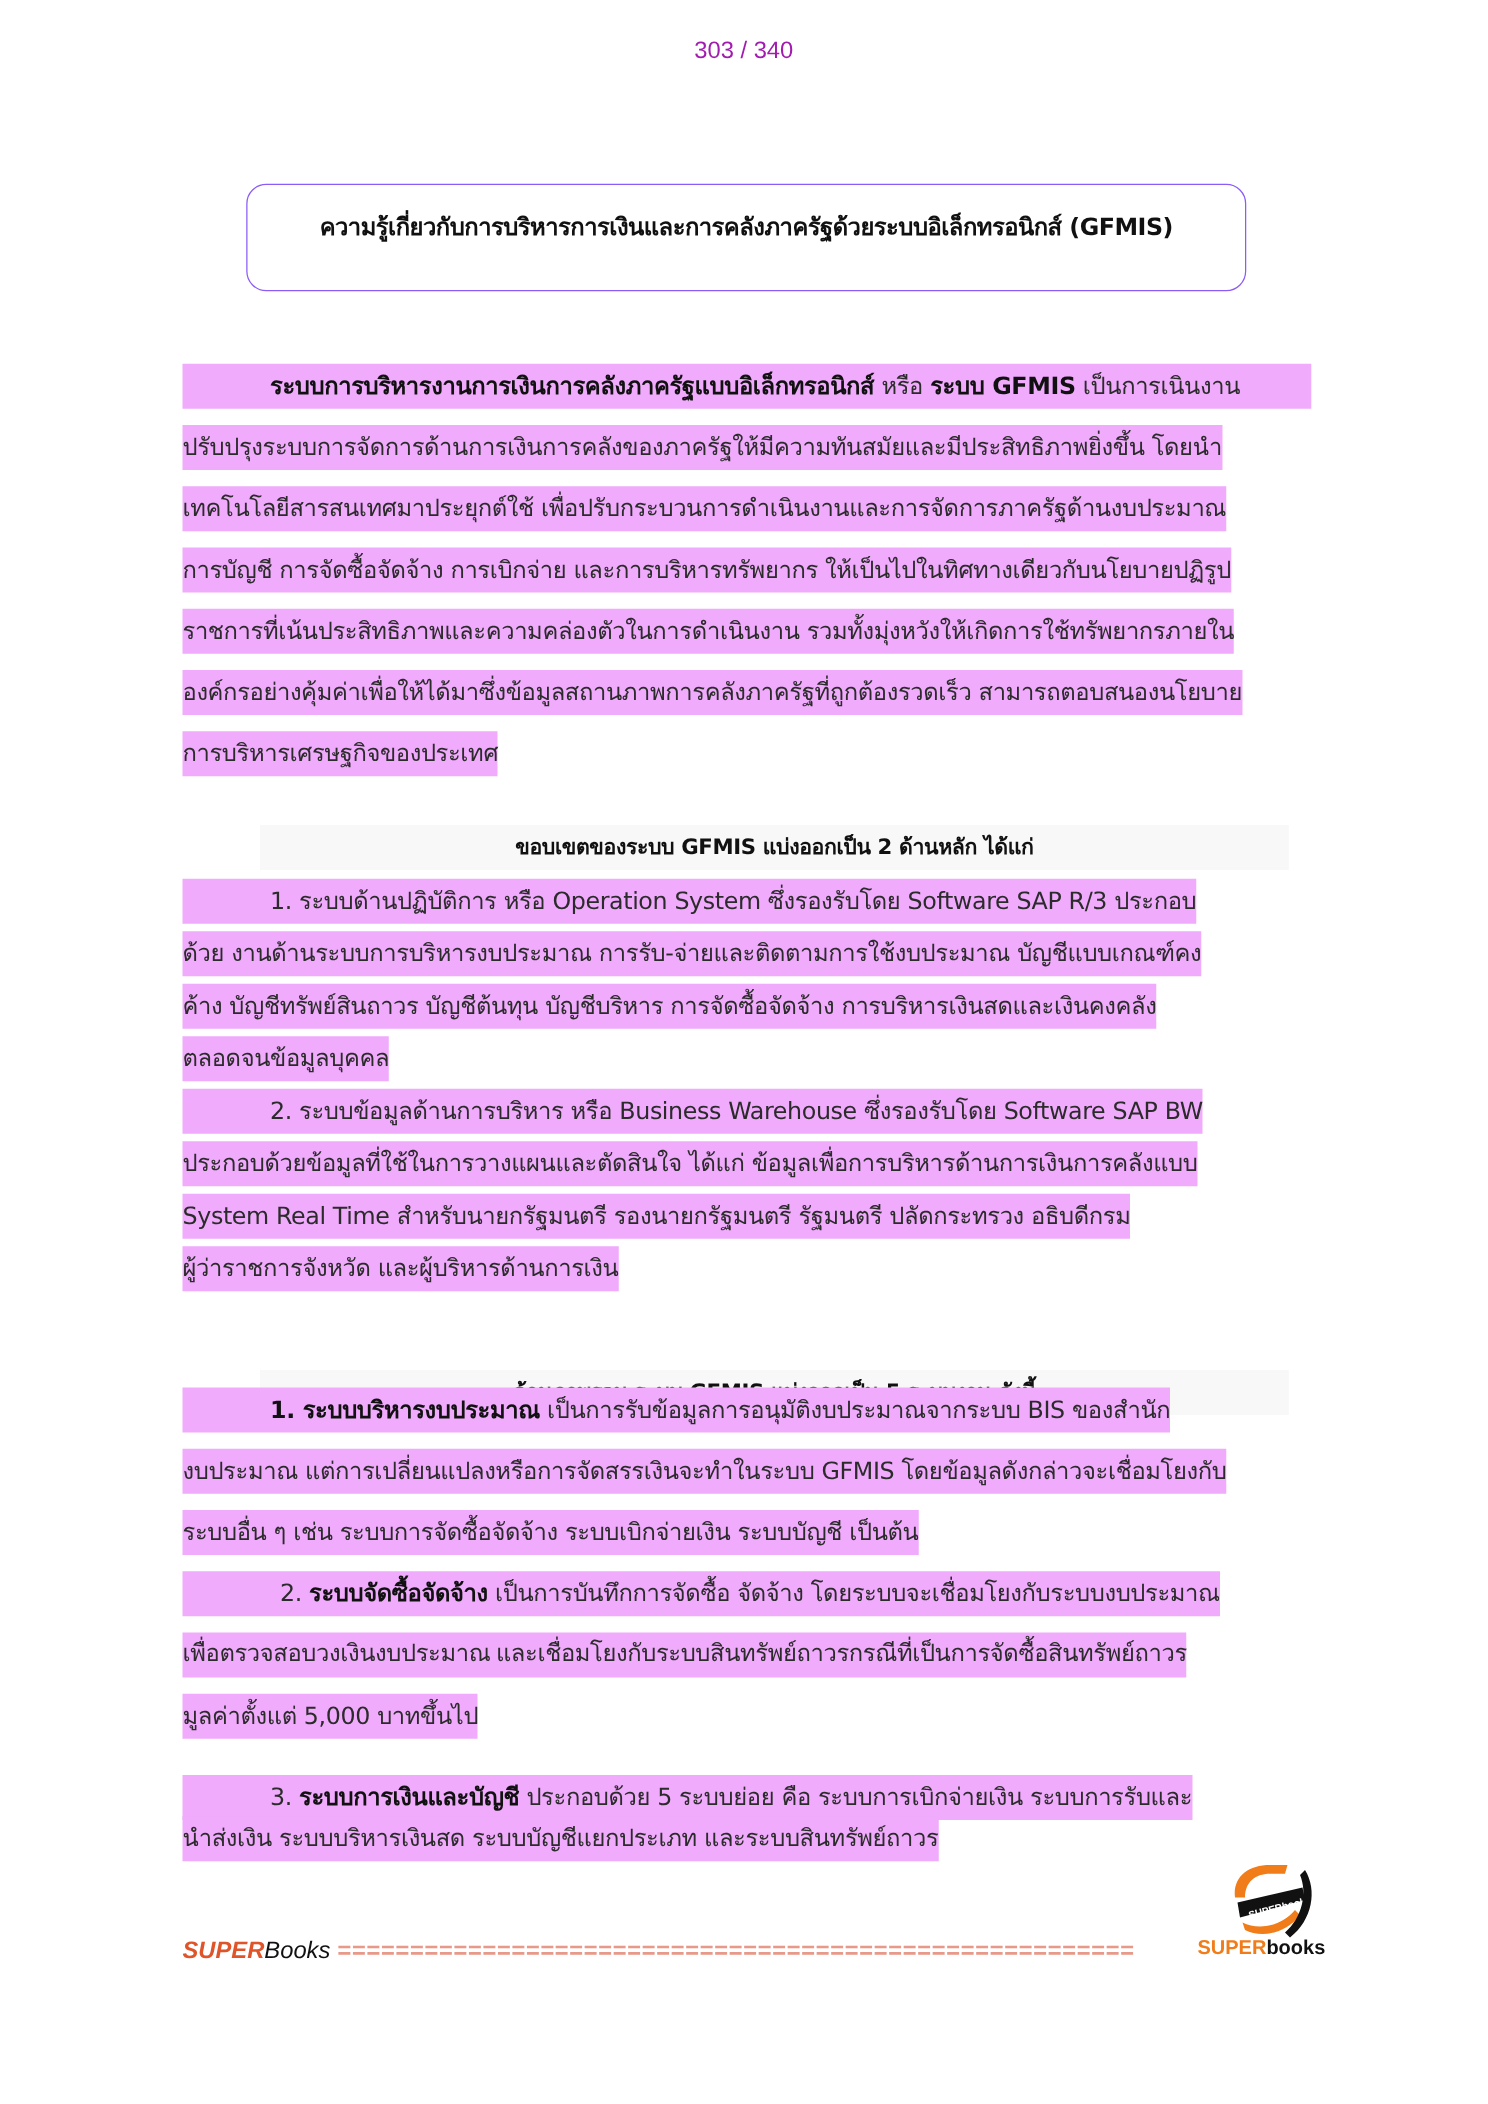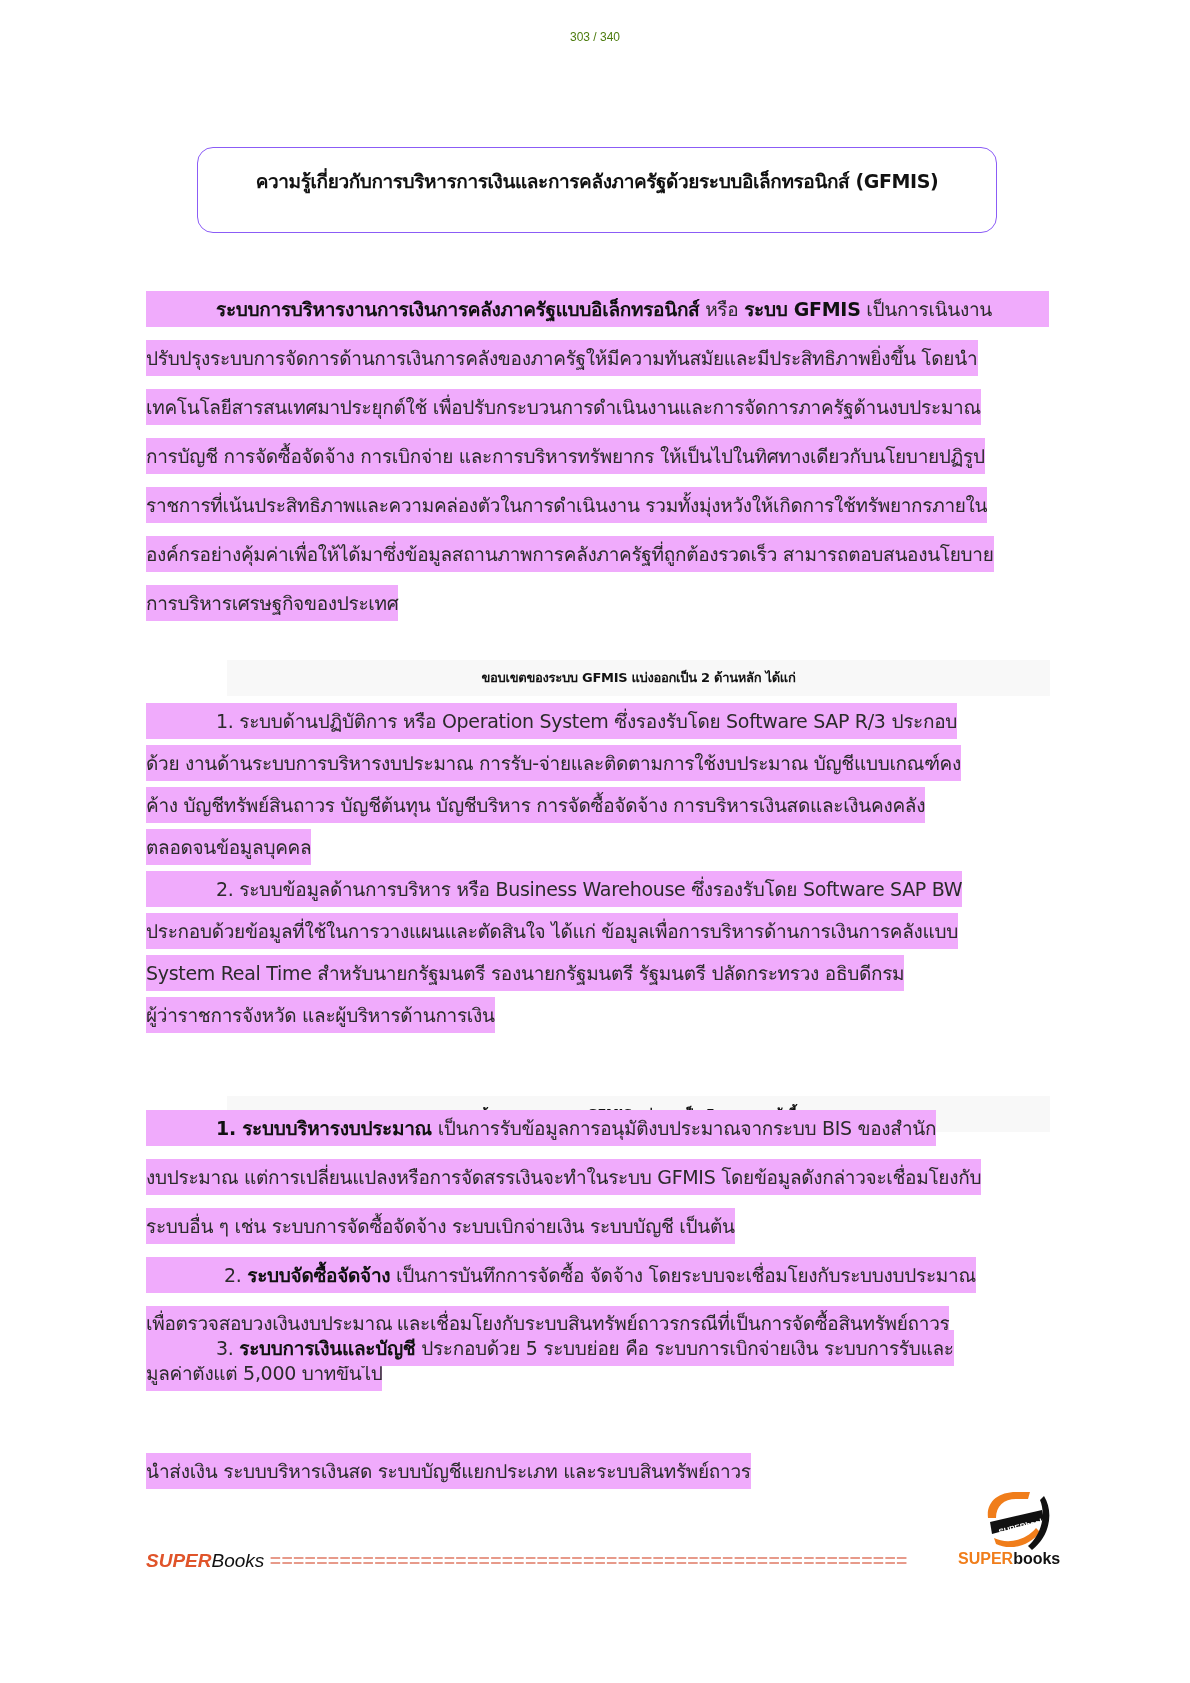--- a/index.html
+++ b/index.html
@@ -2,40 +2,40 @@
 <html><head>
 <meta charset="utf-8">
 <style>
   html, body { margin: 0; padding: 0; background: #ffffff; }
   body {
     width: 1190px; height: 1683px; position: relative; overflow: hidden;
     font-family: "DejaVu Sans", sans-serif; color: #222;
   }
   .page-num {
     position: absolute; top: 30px; left: 0; width: 1190px; text-align: center;
-    font-family: "Liberation Sans", sans-serif; font-size: 12px; color: #4d7c0f;
+    font-family: "Liberation Sans", sans-serif; font-size: 19px; color: #a21caf;
   }
   .title-box {
     position: absolute; left: 197px; top: 147px; width: 800px; height: 86px;
     border: 1px solid #8b5cf6; border-radius: 16px; box-sizing: border-box;
   }
   .title-box .title {
     position: absolute; left: 0; right: 0; top: 18px; text-align: center;
     font-weight: bold; font-size: 19px; color: #111; letter-spacing: -0.4px;
   }
   .line {
     position: absolute; left: 146px; height: 36px; line-height: 36px;
     font-size: 19px; color: #2b2b2b; white-space: nowrap; letter-spacing: -0.3px;
     background: #f0abfc;
   }
   .line b { color: #111; }
   .indent { padding-left: 70px; }
   .heading {
-    position: absolute; left: 227px; width: 823px; height: 36px; line-height: 36px;
-    text-align: center; font-weight: bold; font-size: 13px; color: #111;
+    position: absolute; left: 208px; width: 823px; height: 36px; line-height: 36px;
+    text-align: center; font-weight: bold; font-size: 17px; color: #111;
     background: #f8f8f8; letter-spacing: -0.3px;
   }
   .footer {
     position: absolute; left: 146px; top: 1550px; width: 820px; height: 28px;
     font-family: "Liberation Sans", sans-serif; font-size: 19px; white-space: nowrap; overflow: hidden; font-style: italic;
   }
   .footer .super { color: #e0542a; font-weight: bold; }
   .footer .books { color: #111; }
   .footer .rule { color: #e79a8a; letter-spacing: 0.5px; font-weight: bold; }
   .logo {
@@ -83,21 +83,21 @@
 </div>
 <div class="line" style="top:1159px;">งบประมาณ แต่การเปลี่ยนแปลงหรือการจัดสรรเงินจะทำในระบบ GFMIS โดยข้อมูลดังกล่าวจะเชื่อมโยงกับ</div>
 <div class="line" style="top:1208px;">ระบบอื่น ๆ เช่น ระบบการจัดซื้อจัดจ้าง ระบบเบิกจ่ายเงิน ระบบบัญชี เป็นต้น</div>
 
 <div class="line" style="top:1257px; padding-left:78px;">
   <span>2. </span><b>ระบบจัดซื้อจัดจ้าง</b><span> เป็นการบันทึกการจัดซื้อ จัดจ้าง โดยระบบจะเชื่อมโยงกับระบบงบประมาณ</span>
 </div>
 <div class="line" style="top:1306px;font-family:Liberation Serif, serif;">เพื่อตรวจสอบวงเงินงบประมาณ และเชื่อมโยงกับระบบสินทรัพย์ถาวรกรณีที่เป็นการจัดซื้อสินทรัพย์ถาวร</div>
 <div class="line" style="top:1355px;">มูลค่าตั้งแต่ 5,000 บาทขึ้นไป</div>
 
-<div class="line indent" style="top:1330px;text-align:right;">
+<div class="line indent" style="top:1420px;text-align:right;">
   <span>3. </span><b>ระบบการเงินและบัญชี</b><span> ประกอบด้วย 5 ระบบย่อย คือ ระบบการเบิกจ่ายเงิน ระบบการรับและ</span>
 </div>
 <div class="line" style="top:1453px;">นำส่งเงิน ระบบบริหารเงินสด ระบบบัญชีแยกประเภท และระบบสินทรัพย์ถาวร</div>
 
 <div class="footer">
   <span class="super">SUPER</span><span class="books">Books</span>
   <span class="rule">=======================================================</span>
 </div>
 
 <div class="logo">

